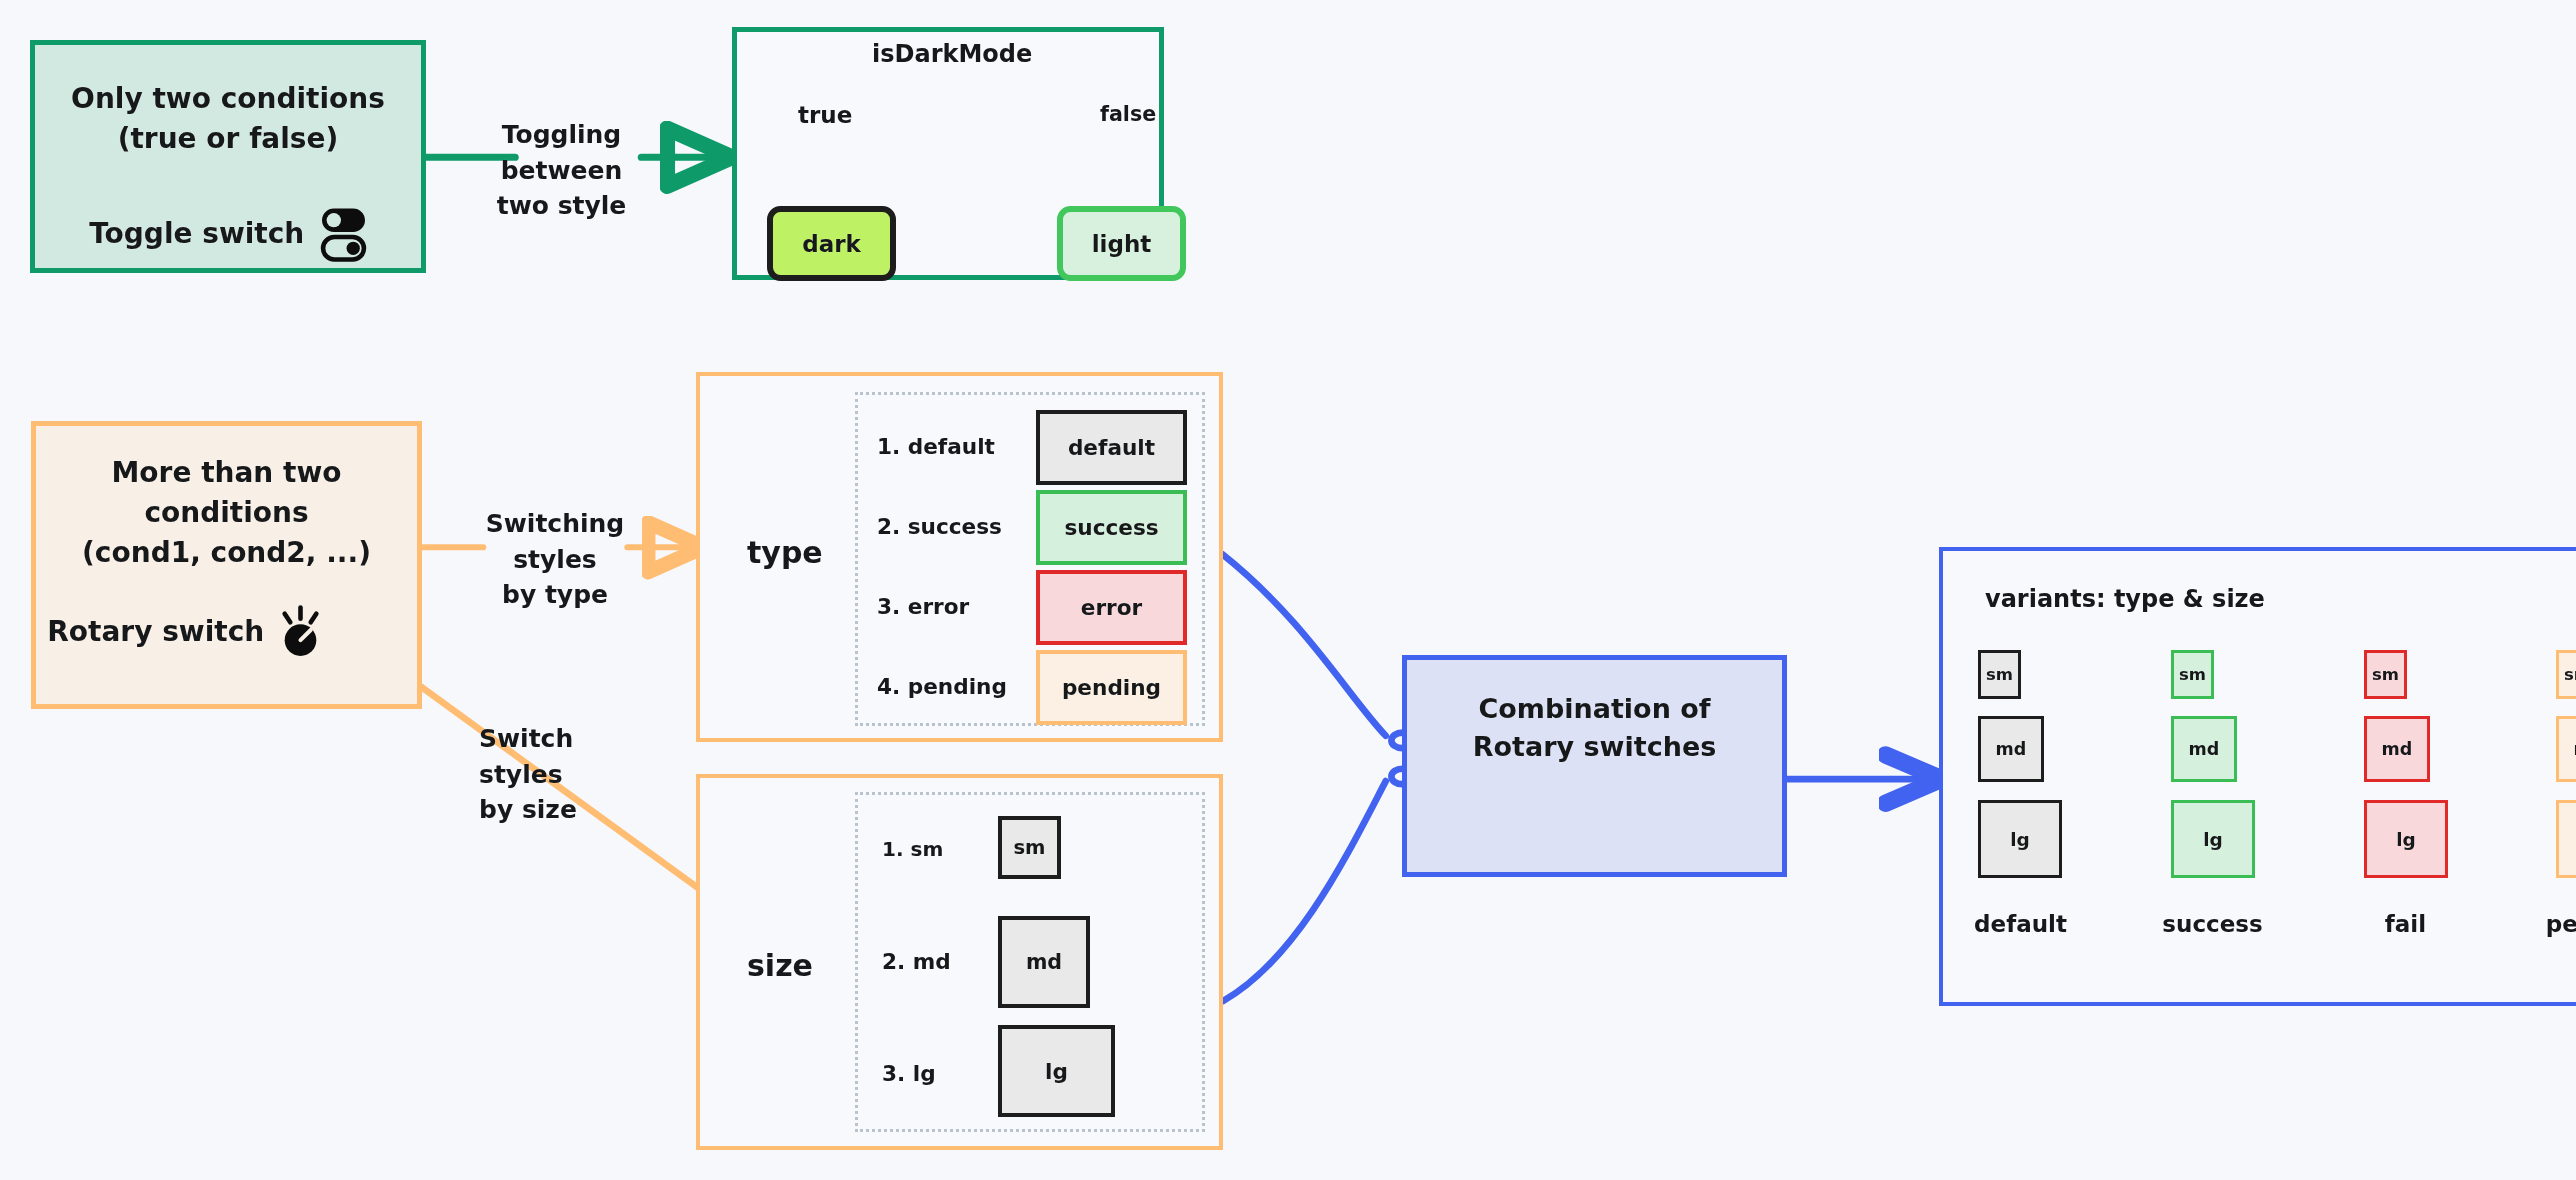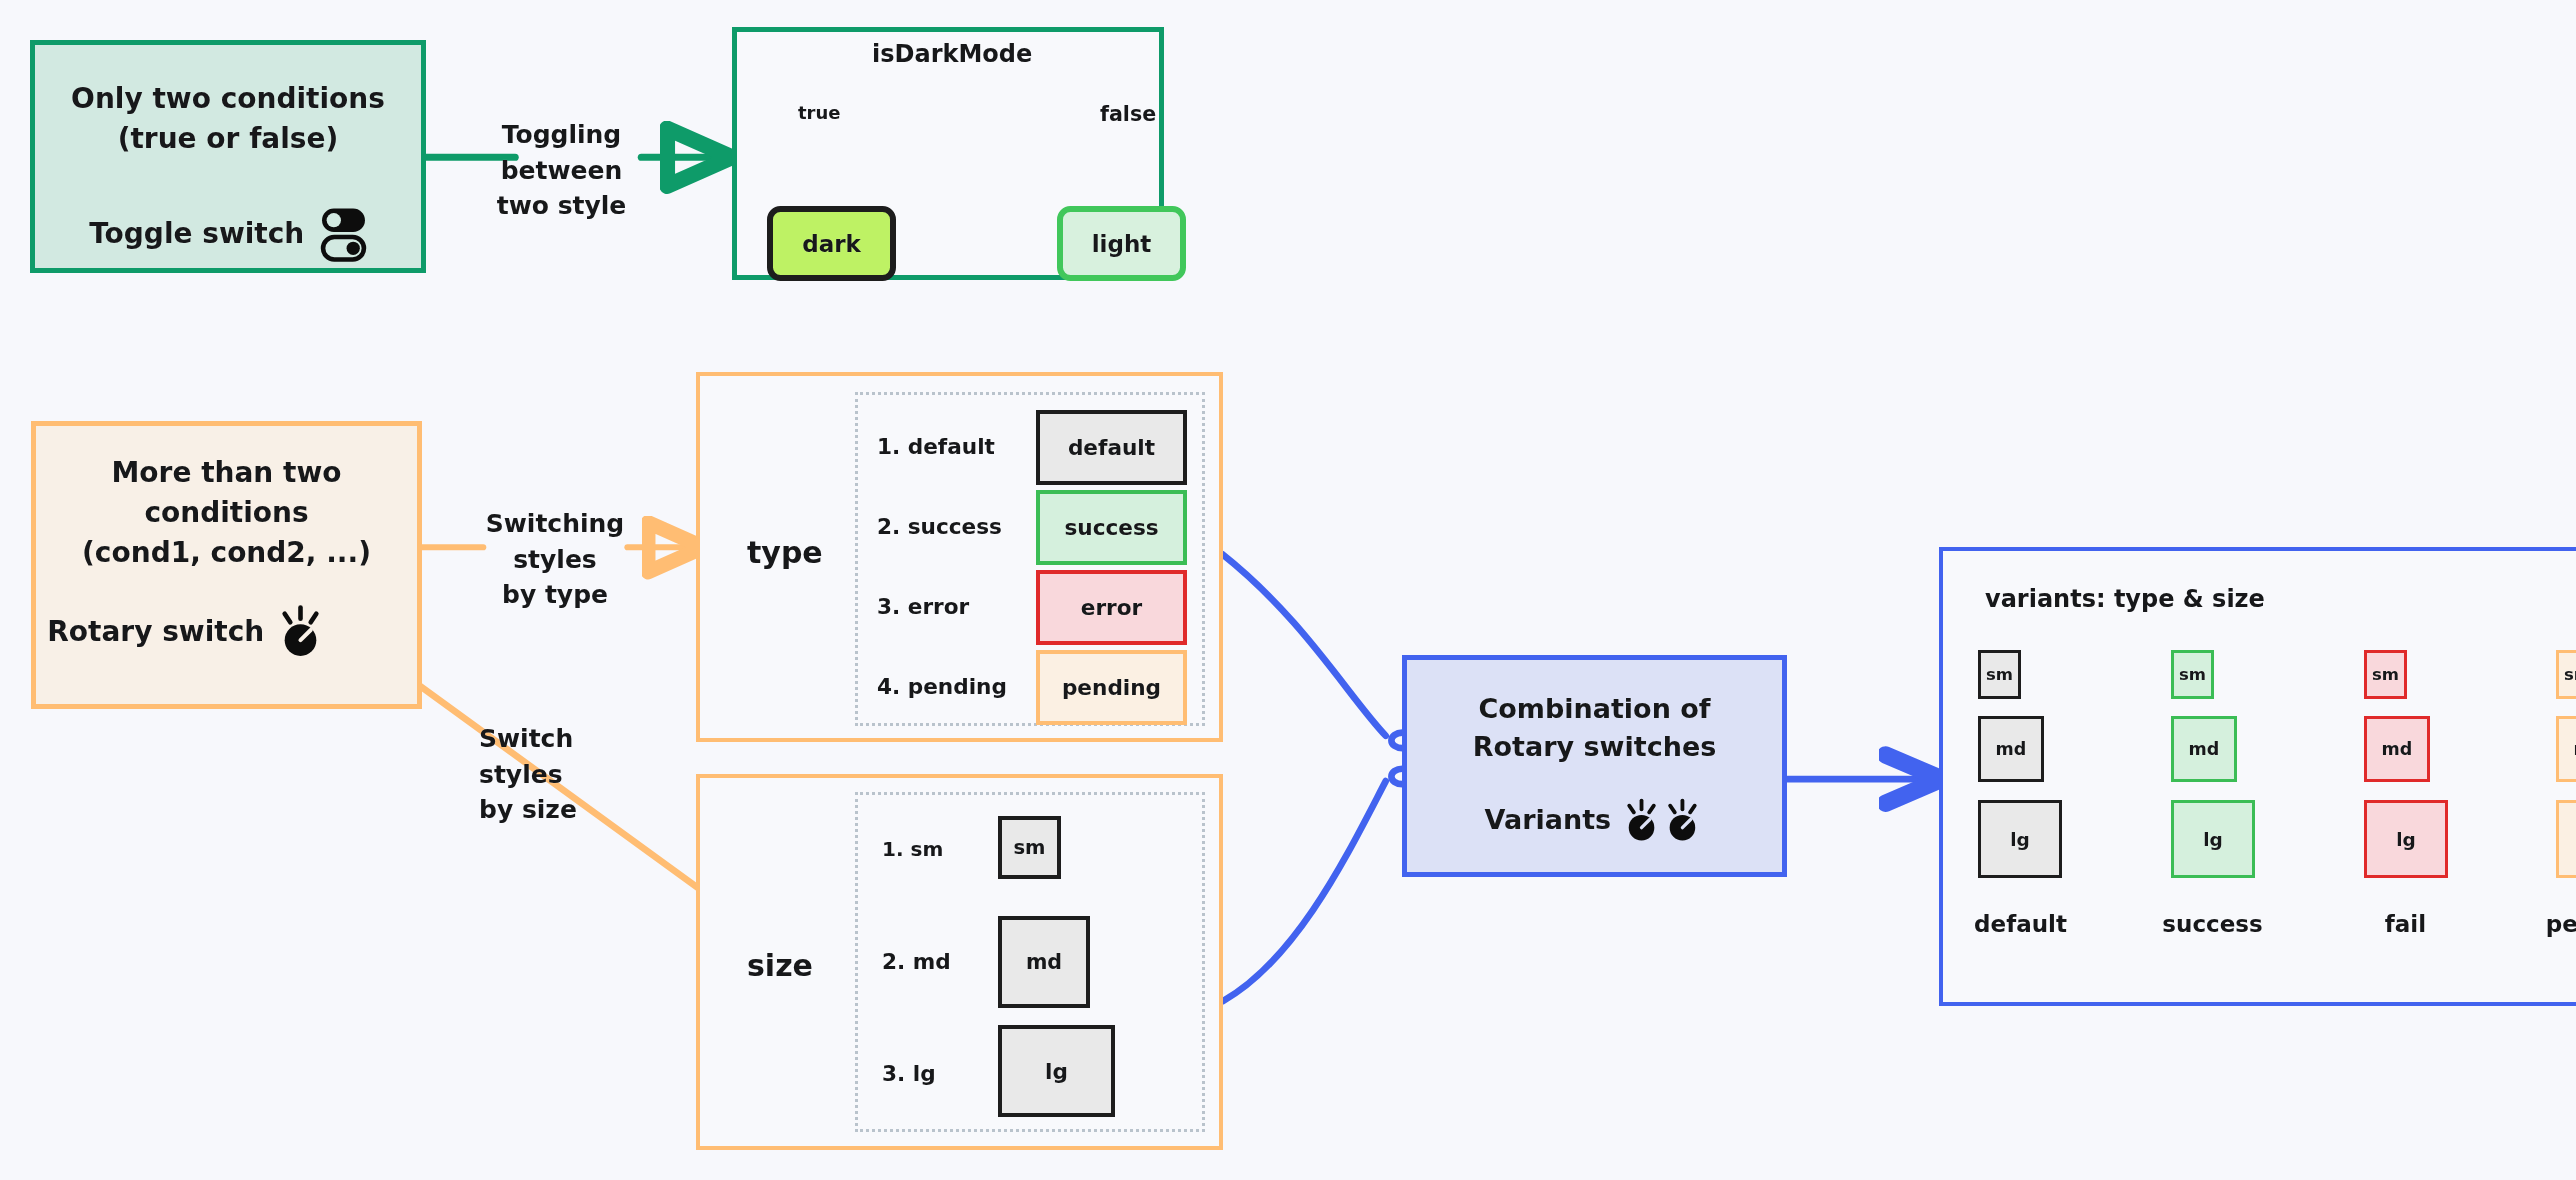--- a/index.html
+++ b/index.html
@@ -164,21 +164,21 @@
 
   <div class="edge-label t-31" style="left:484px;top:117px;width:155px;">
     <div>Toggling</div>
     <div>between</div>
     <div>two style</div>
   </div>
 
   <div class="box green-panel" style="left:732px;top:27px;width:432px;height:253px;">
   </div>
   <div class="panel-heading" style="left:872px;top:40px;font-size:24px;">isDarkMode</div>
-  <div class="row-label" style="left:798px;top:102px;font-size:18px;">true</div>
+  <div class="row-label" style="left:798px;top:102px;font-size:23px;">true</div>
   <div class="row-label" style="left:1100px;top:102px;font-size:20.6px;">false</div>
 
   <div class="mode-box mode-dark" style="left:767px;top:206px;width:129px;height:75px;">dark</div>
   <div class="mode-box mode-light" style="left:1057px;top:206px;width:129px;height:75px;">light</div>
 
   <div class="box orange-card" style="left:31px;top:421px;width:391px;height:288px;">
     <div class="title-lines t-36" style="margin-top:27px;">
       <div>More than two</div>
       <div>conditions</div>
       <div>(cond1, cond2, ...)</div>
@@ -235,41 +235,20 @@
 
   <div class="chip k-default" style="left:998px;top:816px;width:63px;height:63px;font-size:19.6px;">sm</div>
   <div class="chip k-default" style="left:998px;top:916px;width:92px;height:92px;font-size:20.6px;">md</div>
   <div class="chip k-default" style="left:998px;top:1025px;width:117px;height:92px;font-size:21.6px;">lg</div>
 
   <div class="box blue-card" style="left:1402px;top:655px;width:385px;height:222px;">
     <div class="title-lines t-34" style="margin-top:30px;">
       <div>Combination of</div>
       <div>Rotary switches</div>
     </div>
-    <div style="display:flex;align-items:center;gap:11.3px;margin-top:31px;justify-content:center;">
-      <span class="title-lines t-34">Variants</span>
-      <span class="icon-wrap" style="position:relative;width:82px;height:45px;">
-        <svg width="82" height="45" viewBox="0 0 160 88">
-          <g stroke="#0d0d0d" stroke-width="7.5" stroke-linecap="round">
-            <line x1="38" y1="5" x2="38" y2="22"></line>
-            <line x1="14" y1="15" x2="23" y2="28"></line>
-            <line x1="62" y1="15" x2="53" y2="28"></line>
-          </g>
-          <circle cx="38" cy="58" r="25" fill="#0d0d0d"></circle>
-          <line x1="38" y1="58" x2="54" y2="42" stroke="#dce1f6" stroke-width="6.5" stroke-linecap="round"></line>
-          <g stroke="#0d0d0d" stroke-width="7.5" stroke-linecap="round">
-            <line x1="118" y1="5" x2="118" y2="22"></line>
-            <line x1="94" y1="15" x2="103" y2="28"></line>
-            <line x1="142" y1="15" x2="133" y2="28"></line>
-          </g>
-          <circle cx="118" cy="58" r="25" fill="#0d0d0d"></circle>
-          <line x1="118" y1="58" x2="134" y2="42" stroke="#dce1f6" stroke-width="6.5" stroke-linecap="round"></line>
-        </svg>
-      </span>
-    </div>
   </div>
 
   <div class="box blue-panel" style="left:1939px;top:547px;width:820px;height:459px;"></div>
   <div class="panel-heading" style="left:1985px;top:585px;font-size:24px;">variants: type &amp; size</div>
 
   <div class="chip thin k-default" style="left:1978px;top:650px;width:43px;height:49px;font-size:16.5px;">sm</div>
   <div class="chip thin k-default" style="left:1978px;top:716px;width:66px;height:66px;font-size:17.5px;">md</div>
   <div class="chip thin k-default" style="left:1978px;top:800px;width:84px;height:78px;font-size:18.5px;">lg</div>
   <div class="col-caption" style="left:1956px;top:911px;width:129px;">default</div>
 

